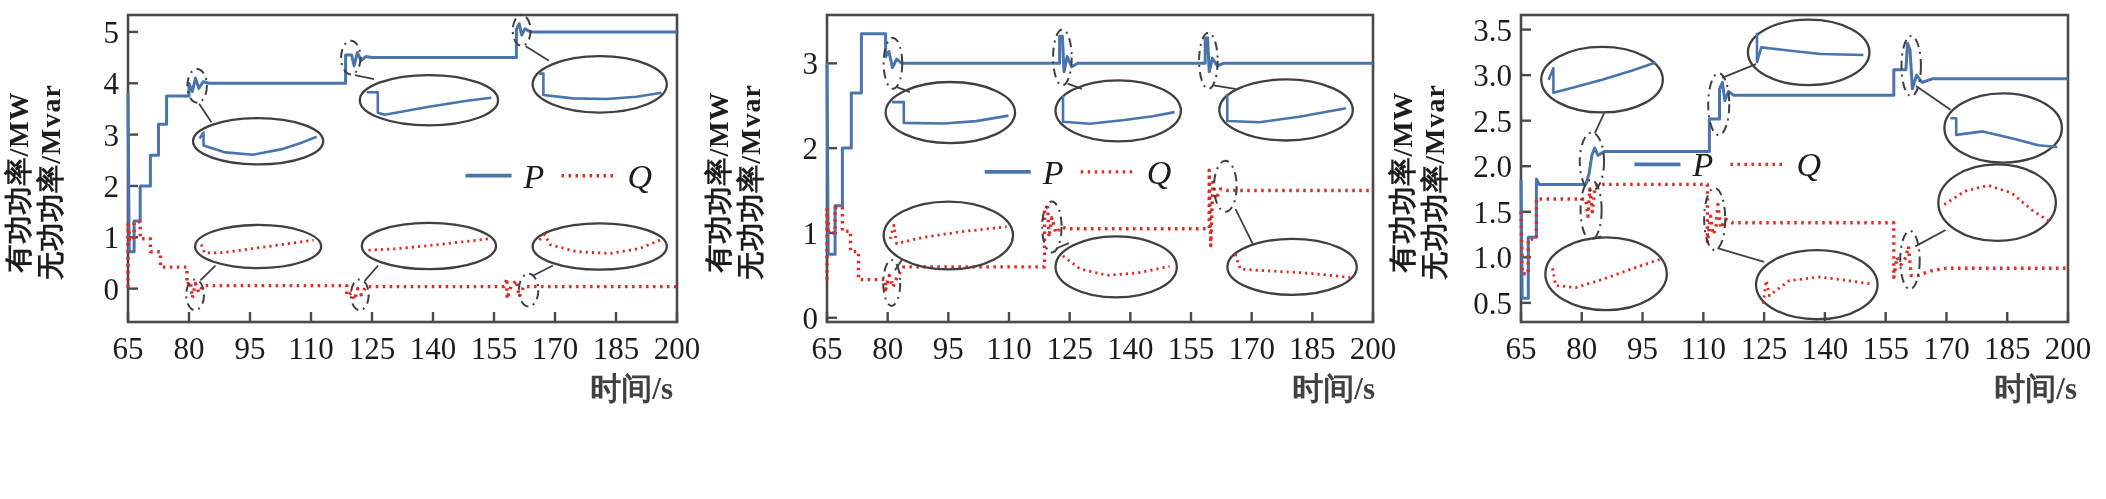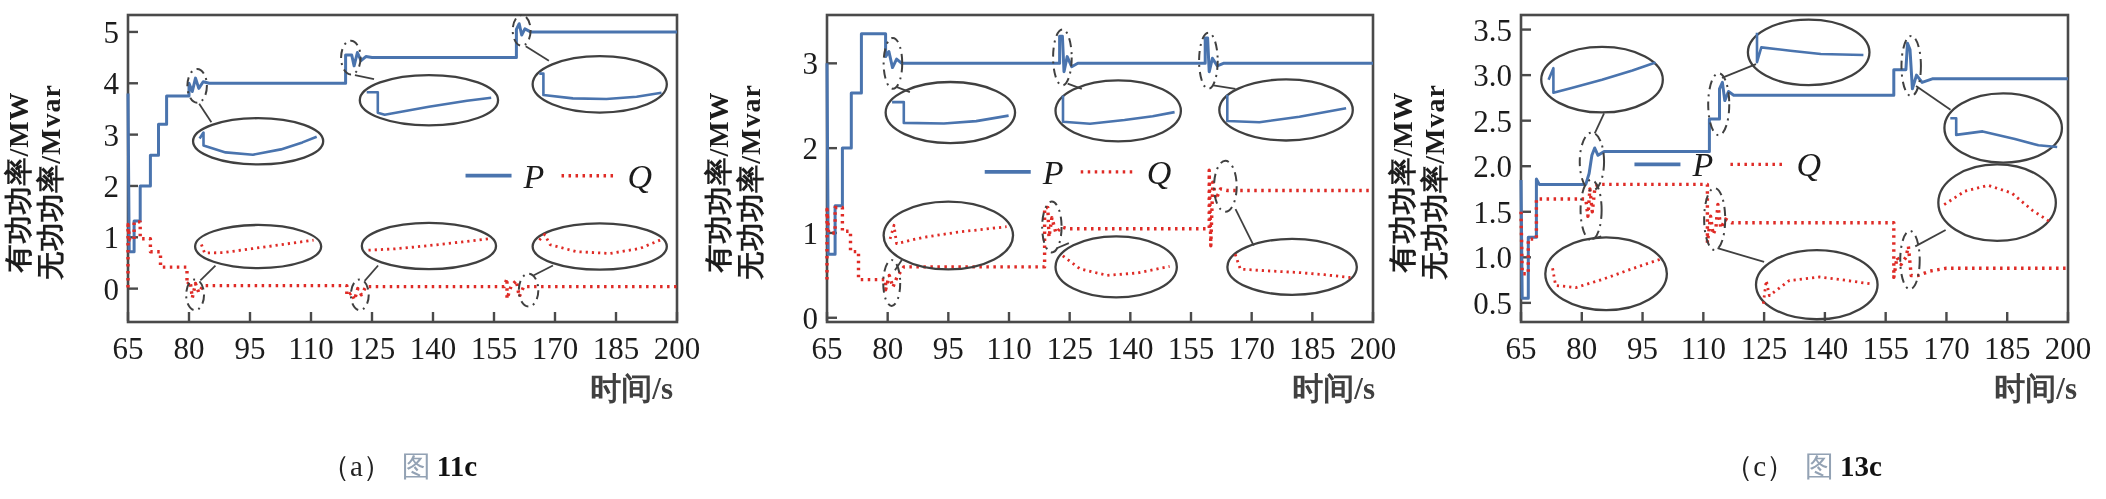--- a/index.html
+++ b/index.html
@@ -94,23 +94,20 @@
           <path d="M539.3 240.1L544.7 234.5L550.1 244.7L576.2 251.6L609.8 253.5L640.0 248.4L660.1 240.1" fill="none" stroke="#df2b26" stroke-width="2.8" stroke-linejoin="round" stroke-dasharray="2.2 4"></path>
         </g>
         <g>
           <line x1="465.53333333333336" y1="175.68729096989964" x2="511.53333333333336" y2="175.68729096989964" stroke="#4a74ae" stroke-width="3.8"></line>
           <text x="523.5333333333333" y="187.68729096989964" font-size="34" font-style="italic" fill="#1c1c1c" font-family="&quot;Liberation Serif&quot;, serif">P</text>
           <line x1="561.5333333333333" y1="175.68729096989964" x2="615.5333333333333" y2="175.68729096989964" stroke="#df2b26" stroke-width="3.4" stroke-dasharray="2.5 4.5"></line>
           <text x="627.5333333333333" y="187.68729096989964" font-size="34" font-style="italic" fill="#1c1c1c" font-family="&quot;Liberation Serif&quot;, serif">Q</text>
         </g>
       </svg>
     <div class="xlabel">时间/s</div>
-    <div class="caption">
-      <span>（a）</span><span class="fig">图</span><span class="num">11c</span>
-    </div>
   </div>
 
   <div class="panel">
     <div class="ylabel">
       <div>有功功率/MW</div>
       <div>无功功率/Mvar</div>
     </div>
     <svg width="702" height="372" viewBox="0 0 702 372">
         <g>
           <rect x="125" y="15" width="546" height="307" fill="none" stroke="#4a4a4a" stroke-width="2.6"></rect>
@@ -253,18 +250,15 @@
           <path d="M540.2 204.6L560.8 191.2L584.3 185.4L607.8 193.1L628.3 210.3L646.0 221.8" fill="none" stroke="#df2b26" stroke-width="2.8" stroke-linejoin="round" stroke-dasharray="2.2 4"></path>
         </g>
         <g>
           <line x1="230.45185185185187" y1="164.40059347181008" x2="276.45185185185187" y2="164.40059347181008" stroke="#4a74ae" stroke-width="3.8"></line>
           <text x="288.45185185185187" y="176.40059347181008" font-size="34" font-style="italic" fill="#1c1c1c" font-family="&quot;Liberation Serif&quot;, serif">P</text>
           <line x1="326.45185185185187" y1="164.40059347181008" x2="380.45185185185187" y2="164.40059347181008" stroke="#df2b26" stroke-width="3.4" stroke-dasharray="2.5 4.5"></line>
           <text x="392.45185185185187" y="176.40059347181008" font-size="34" font-style="italic" fill="#1c1c1c" font-family="&quot;Liberation Serif&quot;, serif">Q</text>
         </g>
       </svg>
     <div class="xlabel">时间/s</div>
-    <div class="caption">
-      <span>（c）</span><span class="fig">图</span><span class="num">13c</span>
-    </div>
   </div>
 
 </div>
 
 </body></html>

